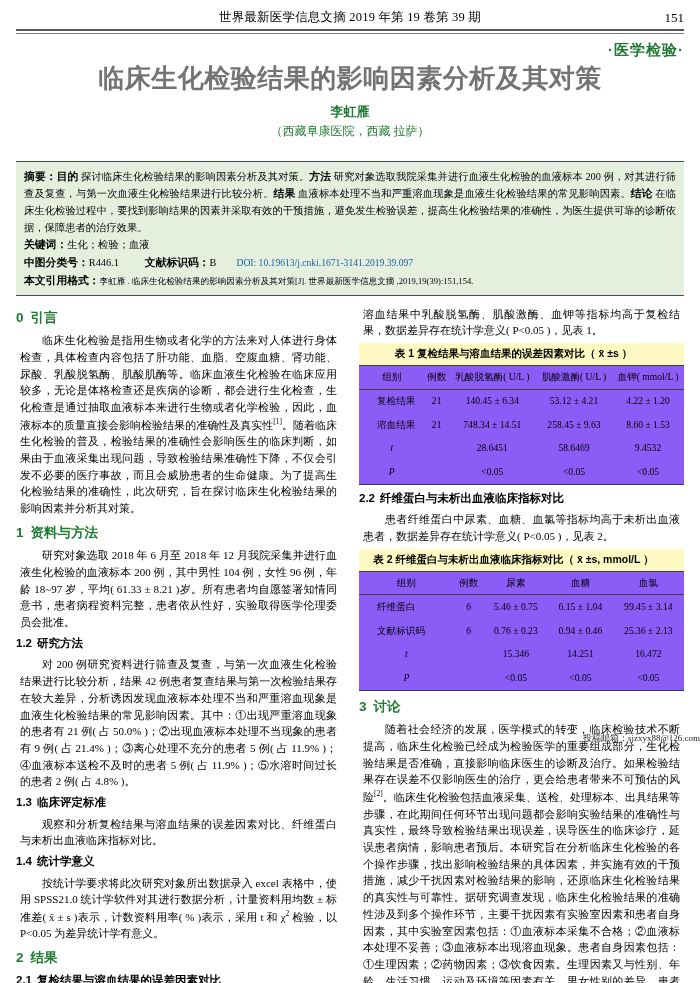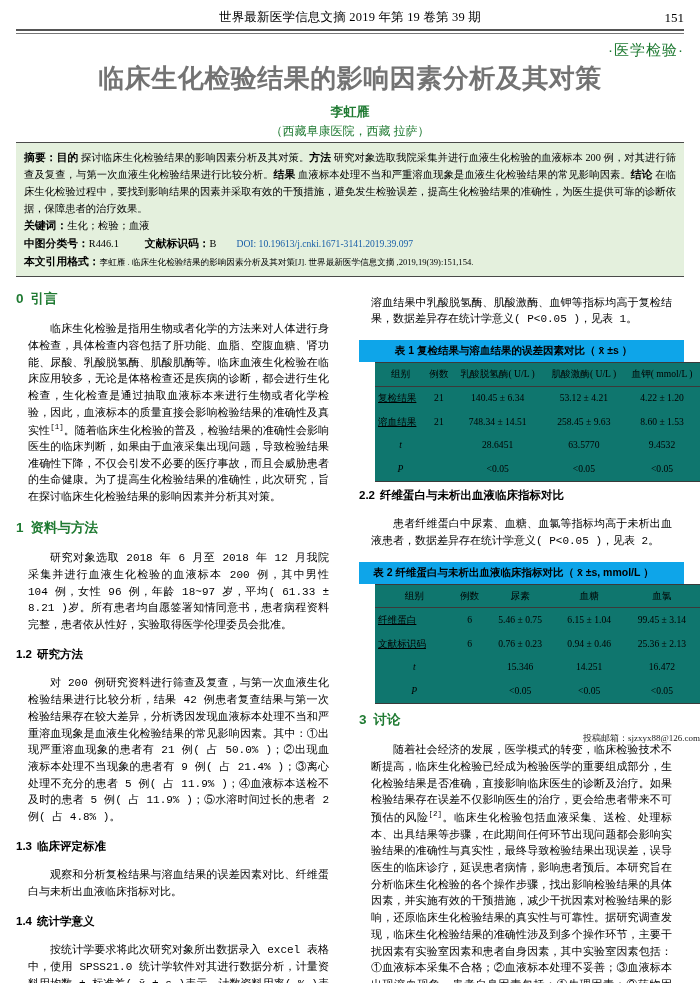--- a/index.html
+++ b/index.html
@@ -49,21 +49,21 @@
     border-top: 2.2px solid #555;
     border-bottom: 1px solid #777;
     height: 1.5px;
   }
 
   
   .category {
     text-align: right;
     color: #1f7a32;
     font-size: 15px;
-    font-weight: normal;
+    font-weight: bold;
     margin-top: 7px;
     letter-spacing: 1px;
     font-family: "Liberation Sans", sans-serif;
   }
   .art-title {
     text-align: center;
     color: #737373;
     font-size: 26px;
     font-weight: bold;
     letter-spacing: .5px;
@@ -79,21 +79,21 @@
   }
   .affil {
     text-align: center;
     color: #1f7a32;
     font-size: 12px;
     margin-top: 2px;
   }
 
   
   .abs-box {
-    margin-top: 2px;
+    margin-top: 21px;
     background: #e4f0dd;
     border-top: 1.6px solid #4a4a4a;
     border-bottom: 1.6px solid #4a4a4a;
     padding: 6px 8px 7px 8px;
     font-size: 10.3px;
     line-height: 1.62;
     text-align: justify;
   }
   .abs-box p { margin: 0; }
   .lbl { font-weight: bold; font-family: "Liberation Sans", sans-serif; font-size: 10.8px; }
@@ -124,58 +124,56 @@
   }
   .h1 .num { margin-right: 7px; }
   .h2 {
     font-size: 11.5px;
     font-weight: bold;
     font-family: "Liberation Sans", sans-serif;
     margin: 3px 0 0 0;
   }
   .h2 .num { margin-right: 5px; }
   .para {
-    margin: 12px;
+    margin: 4px;
     text-indent: 2em;
-    font-family: Liberation Mono, monospace;
   }
   .para.noind { text-indent: 0; }
 
   
   .tbl-wrap { margin: 4px 0 5px 0; }
   .tbl-cap {
-    background: #0ea5e9;
+    background: #fef9c3;
     text-align: center;
     font-weight: bold;
     font-size: 10.5px;
     font-family: "Liberation Sans", sans-serif;
     padding: 3px 16px 3px 0;
   }
   table.data {
     width: 100%;
     border-collapse: collapse;
-    background: #0f766e;
+    background: #8b5cf6;
     font-size: 9.6px;
-    margin-left: 16px;
   }
   table.data th {
     font-weight: normal;
     padding: 4px 1px;
     text-align: center;
     border-top: 1.4px solid #3a3a3a;
     border-bottom: .9px solid #3a3a3a;
     white-space: nowrap;
   }
   table.data td {
     padding: 4.5px 1px;
     text-align: center;
     white-space: nowrap;
   }
   table.data tr.last td { border-bottom: 1.4px solid #3a3a3a; }
-  table.data td.lead { text-align: left; padding-left: 3px; text-decoration: underline; }
+  table.data td.lead { text-align: left; padding-left: 18px; }
   .ital { font-style: italic; font-family: "Liberation Serif", serif; }
   .footer {
     position: absolute;
     left: 0;
     right: 0;
     bottom: 8px;
     text-align: right;
     font-size: 9px;
     color: #222;
   }
@@ -262,21 +260,21 @@
               <td class="lead">溶血结果</td>
               <td>21</td>
               <td>748.34 ± 14.51</td>
               <td>258.45 ± 9.63</td>
               <td>8.60 ± 1.53</td>
             </tr>
             <tr>
               <td class="ital">t</td>
               <td></td>
               <td>28.6451</td>
-              <td>63.5770</td>
+              <td>58.6469</td>
               <td>9.4532</td>
             </tr>
             <tr class="last">
               <td class="ital">P</td>
               <td></td>
               <td>&lt;0.05</td>
               <td>&lt;0.05</td>
               <td>&lt;0.05</td>
             </tr>
           </tbody>

